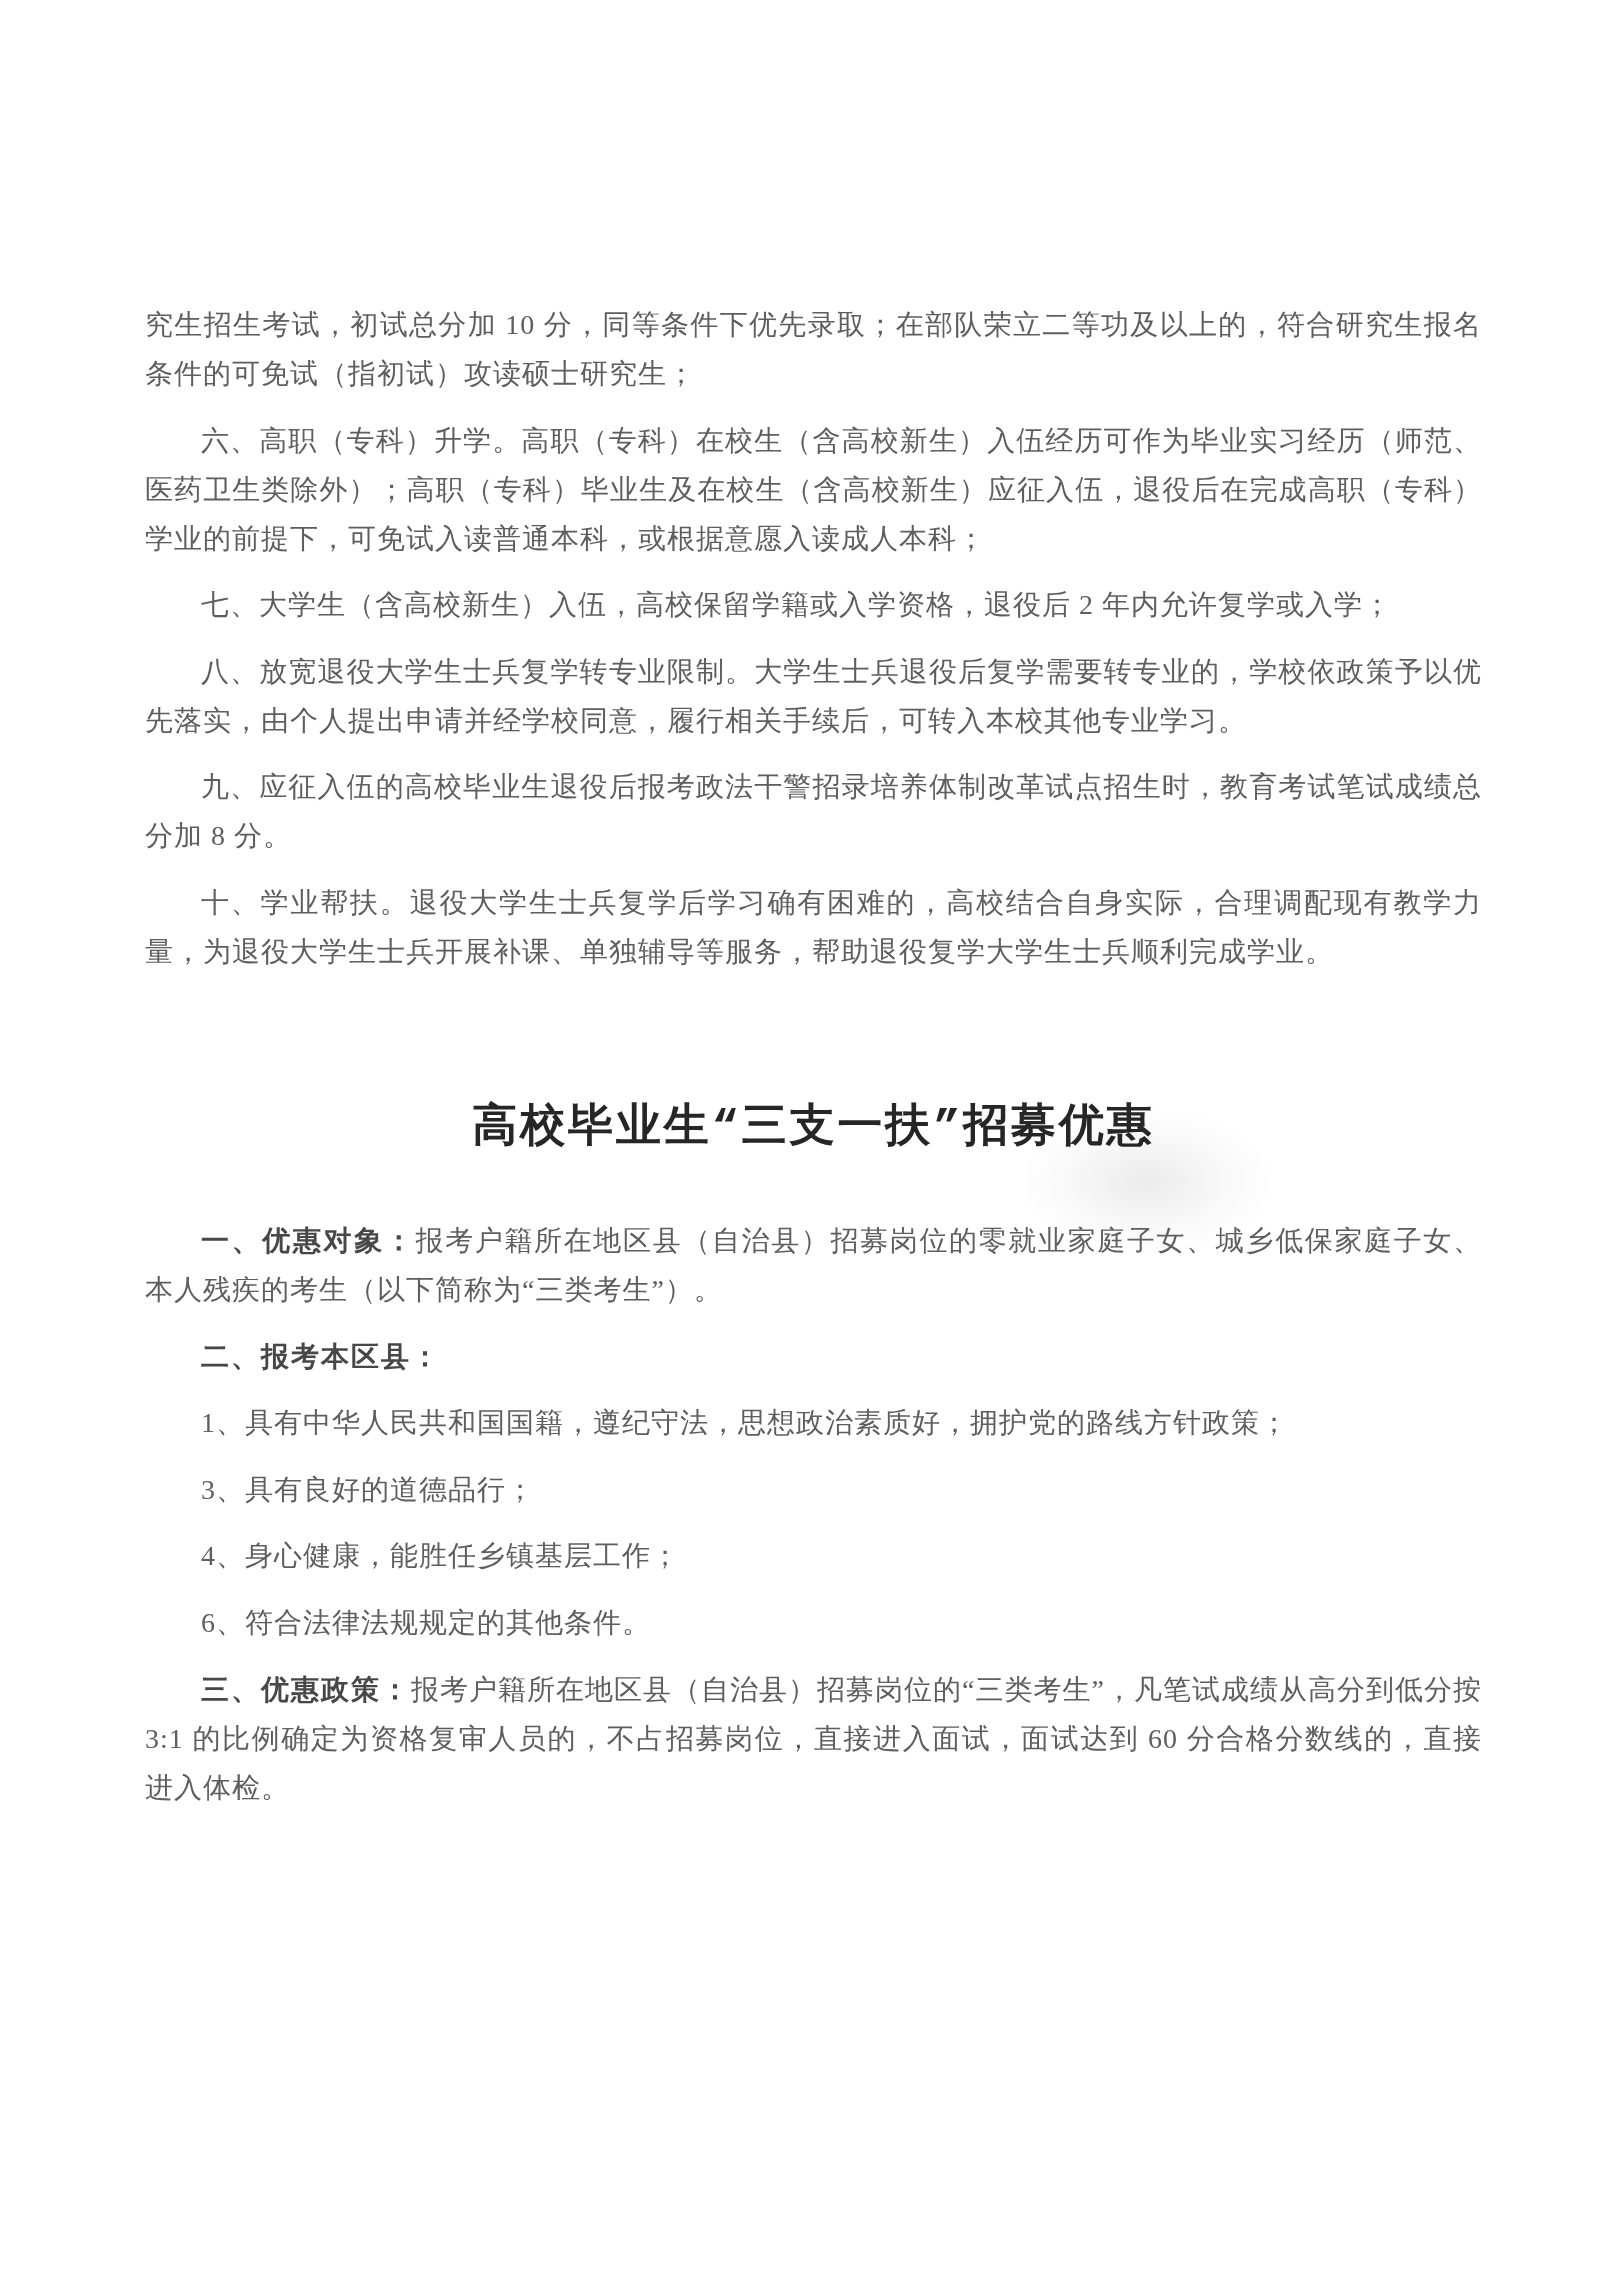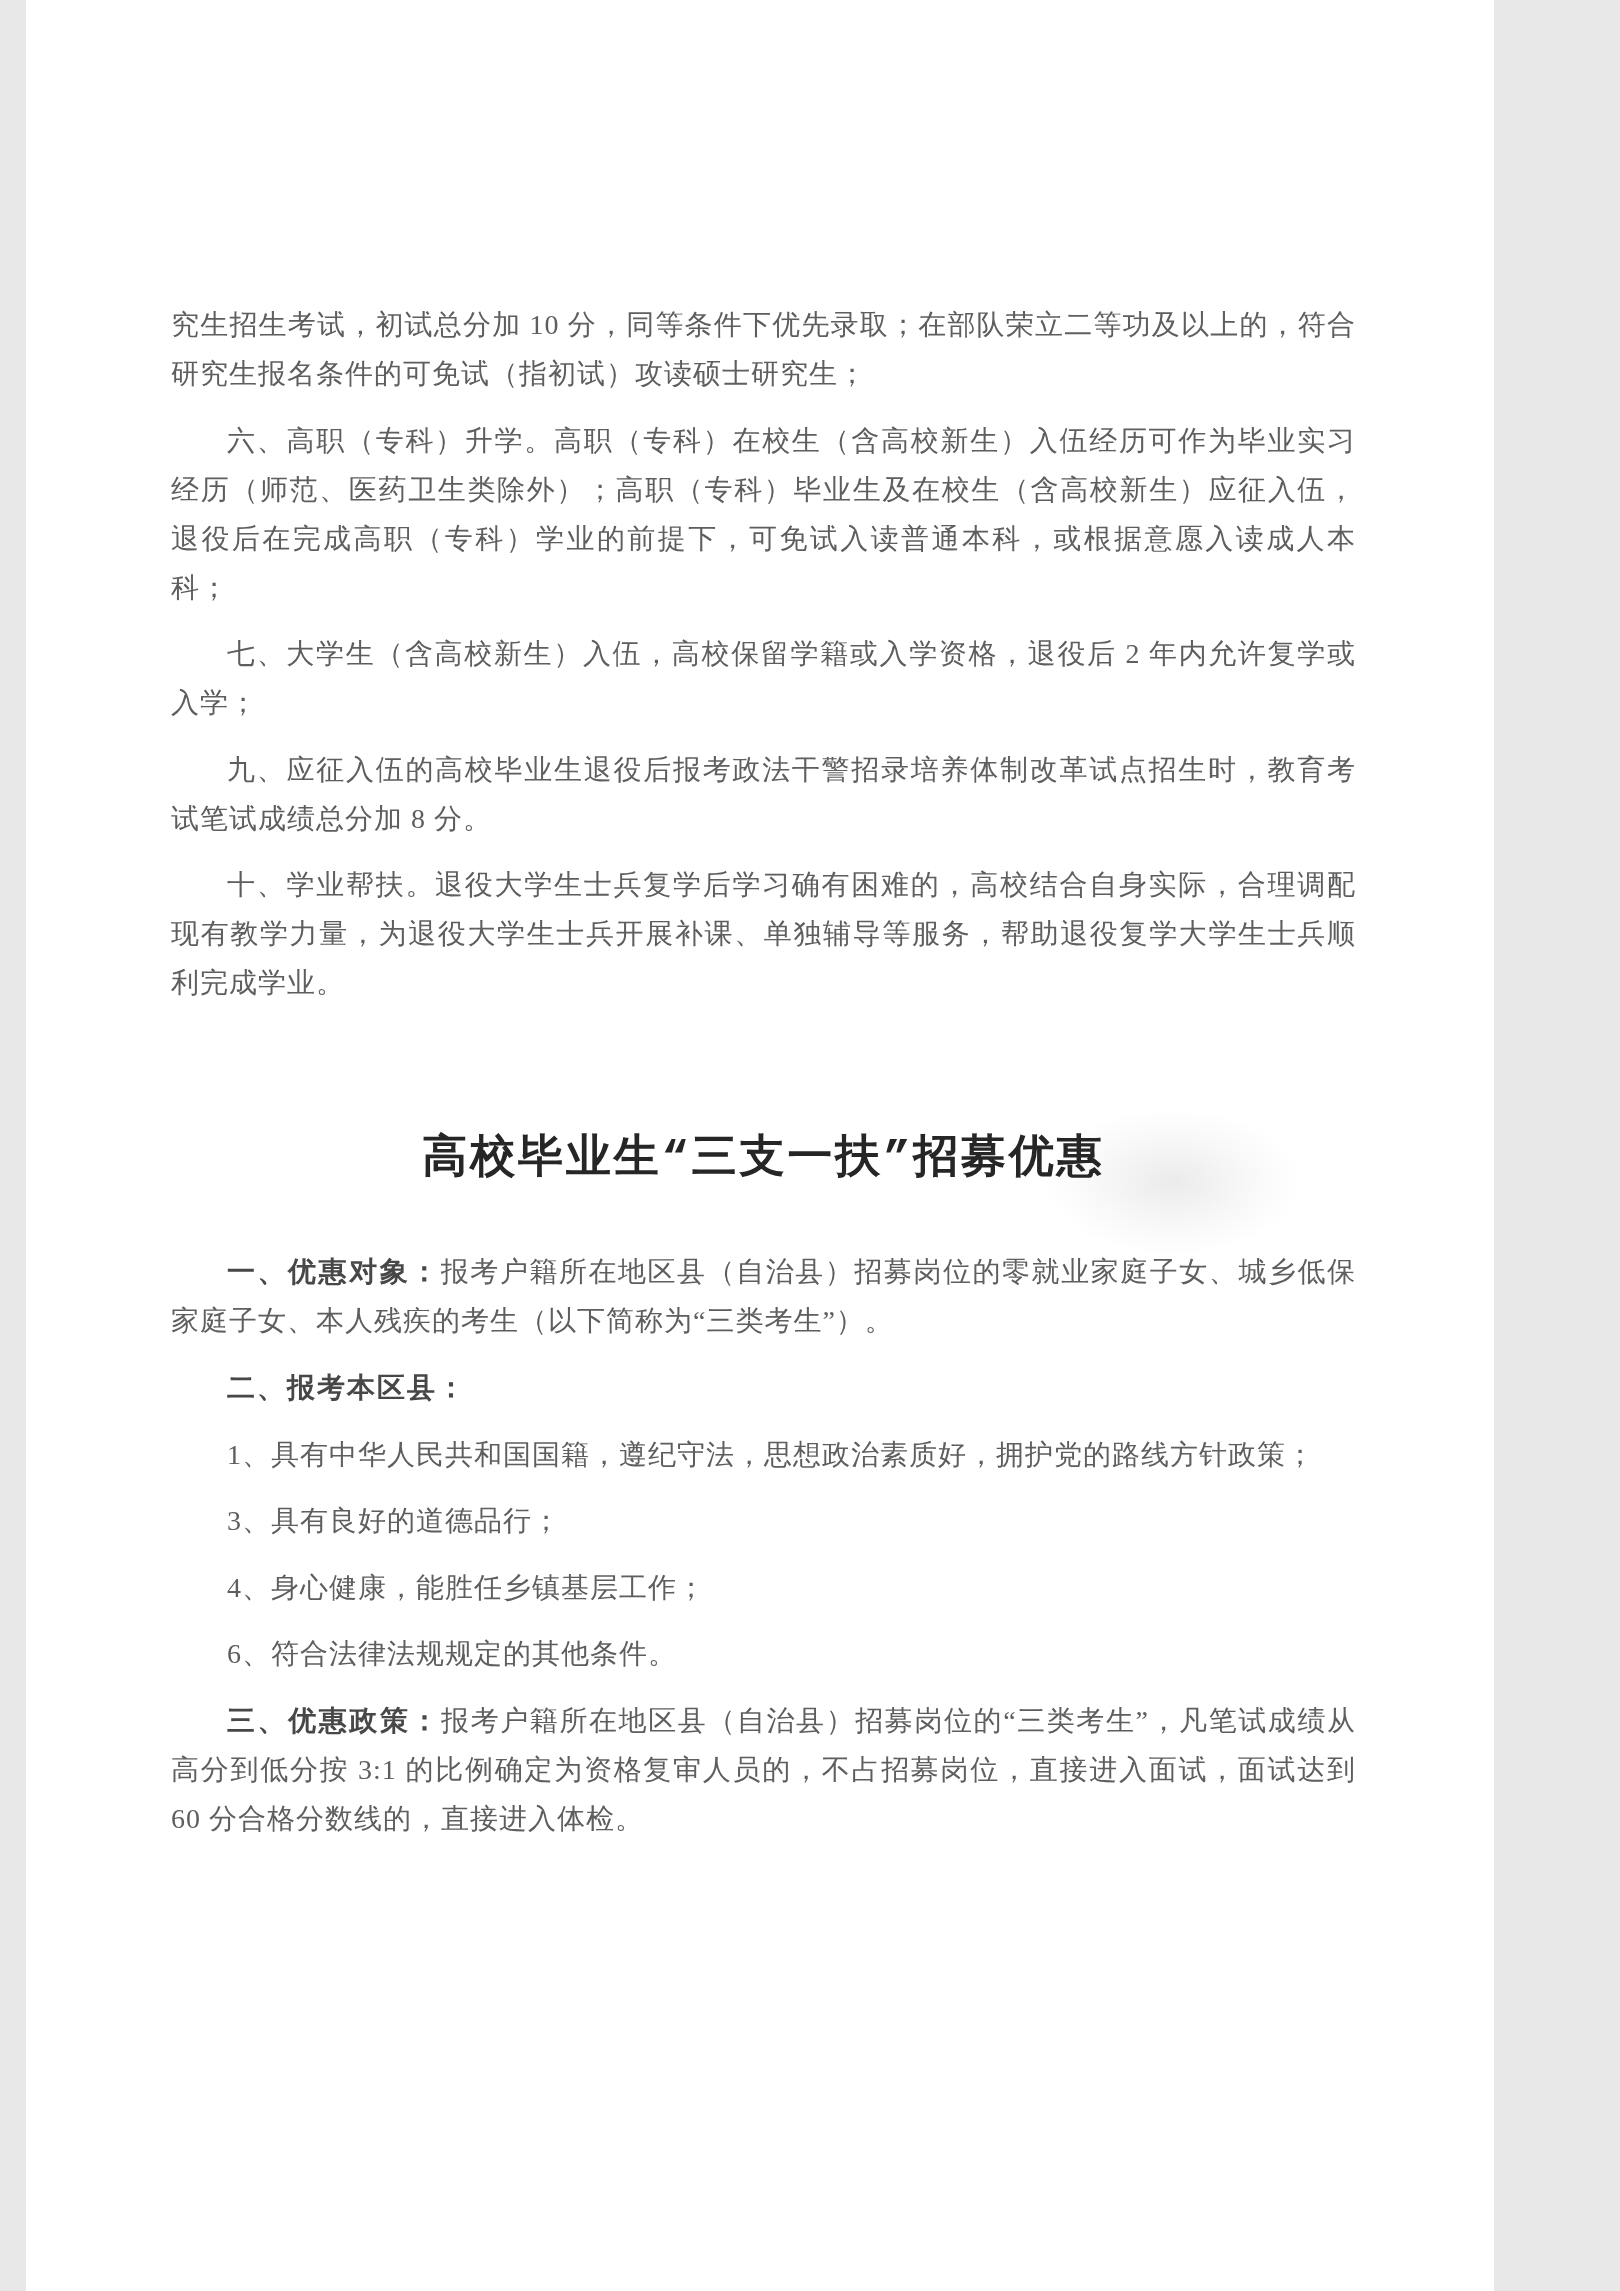--- a/index.html
+++ b/index.html
@@ -1,24 +1,23 @@
 <!DOCTYPE html>
 <html style="--bg: #ffffff; --body: #5e5e5e; --strong: #474747; --title: #262626;"><head>
 <meta charset="utf-8">
 <style>
   html,body{margin:0;padding:0;background:#e8e8e8;}
   .page{
     position:relative;
-    width:1468px;height:2292px;
+    width:1620px;height:2292px;
     background:var(--bg,#ffffff);
     box-sizing:border-box;
     padding:300px 138px 0 145px;
     overflow:hidden;
     font-family:"Liberation Serif","DejaVu Serif",serif;
-    margin-left:26px;
   }
   .para{
     font-size:28px;
     line-height:49px;
     color:var(--body,#5e5e5e);
     text-align:justify;
     text-indent:2em;
     margin:0 0 17.6px 0;
     letter-spacing:1px;
   }
@@ -54,20 +53,21 @@
 <body>
 
 <div class="page">
 
   <div class="smudge"></div>
 
   <p class="para no-indent">究生招生考试，初试总分加 10 分，同等条件下优先录取；在部队荣立二等功及以上的，符合研究生报名条件的可免试（指初试）攻读硕士研究生；</p>
 
   <p class="para">六、高职（专科）升学。高职（专科）在校生（含高校新生）入伍经历可作为毕业实习经历（师范、医药卫生类除外）；高职（专科）毕业生及在校生（含高校新生）应征入伍，退役后在完成高职（专科）学业的前提下，可免试入读普通本科，或根据意愿入读成人本科；</p>
   <p class="para">七、大学生（含高校新生）入伍，高校保留学籍或入学资格，退役后 2 年内允许复学或入学；</p>
+  <p class="para">八、放宽退役大学生士兵复学转专业限制。大学生士兵退役后复学需要转专业的，学校依政策予以优先落实，由个人提出申请并经学校同意，履行相关手续后，可转入本校其他专业学习。</p>
   <p class="para">九、应征入伍的高校毕业生退役后报考政法干警招录培养体制改革试点招生时，教育考试笔试成绩总分加 8 分。</p>
   <p class="para">十、学业帮扶。退役大学生士兵复学后学习确有困难的，高校结合自身实际，合理调配现有教学力量，为退役大学生士兵开展补课、单独辅导等服务，帮助退役复学大学生士兵顺利完成学业。</p>
 
   <h1 class="title">高校毕业生“三支一扶”招募优惠</h1>
 
   <p class="para"><span class="strong">一、优惠对象：</span><span>报考户籍所在地区县（自治县）招募岗位的零就业家庭子女、城乡低保家庭子女、本人残疾的考生（以下简称为“三类考生”）。</span></p>
 
   <p class="para"><span class="strong">二、报考本区县：</span></p>
 
   <p class="para">1、具有中华人民共和国国籍，遵纪守法，思想政治素质好，拥护党的路线方针政策；</p>

